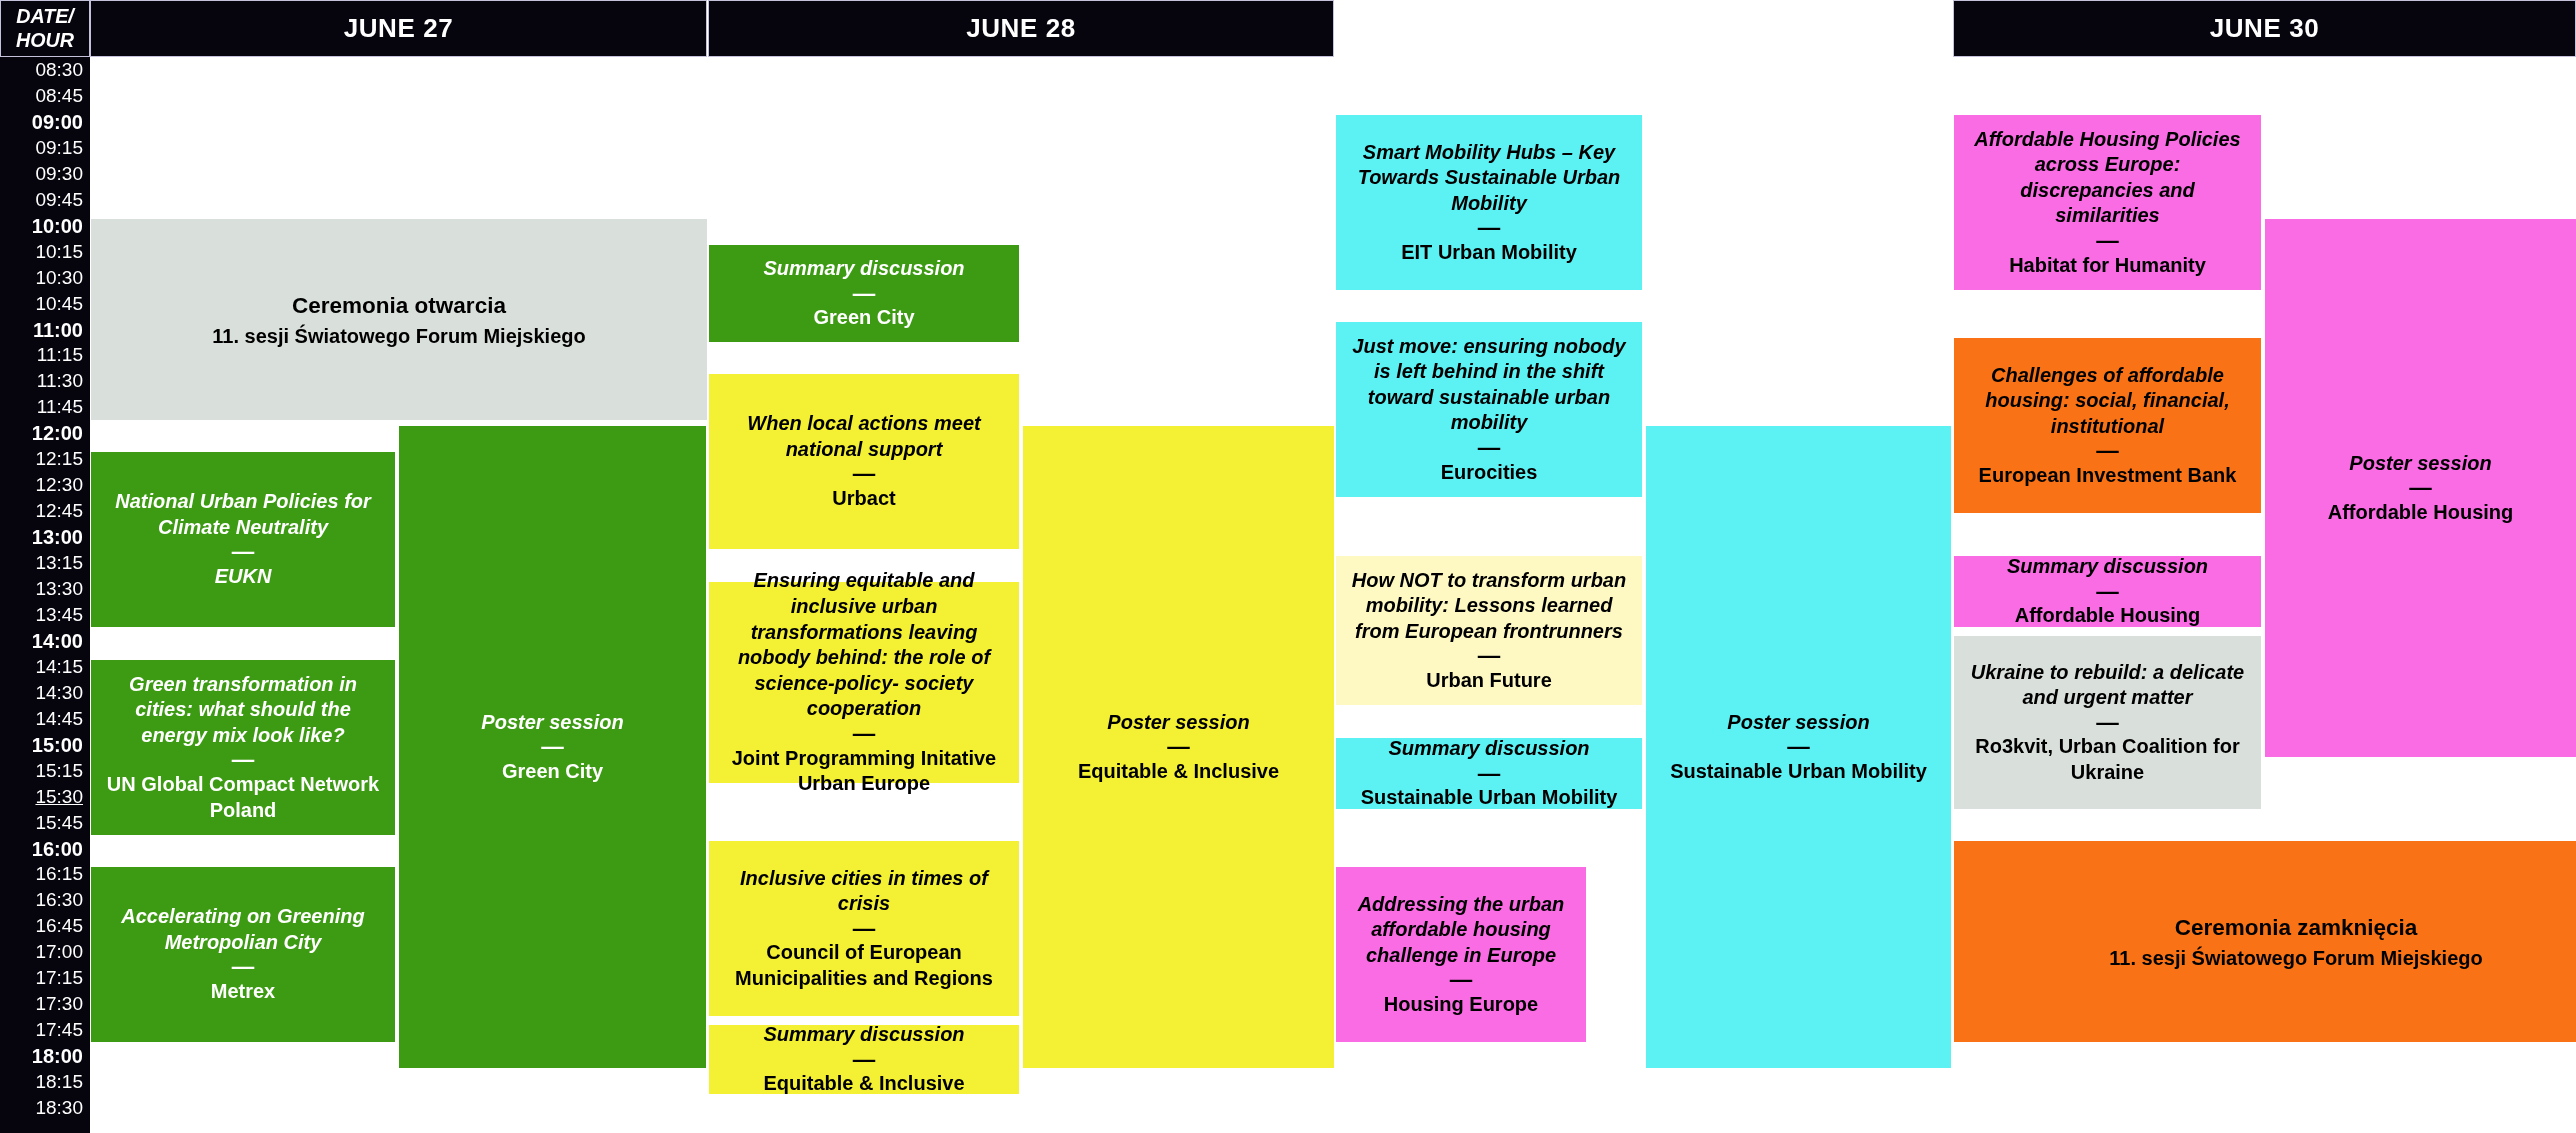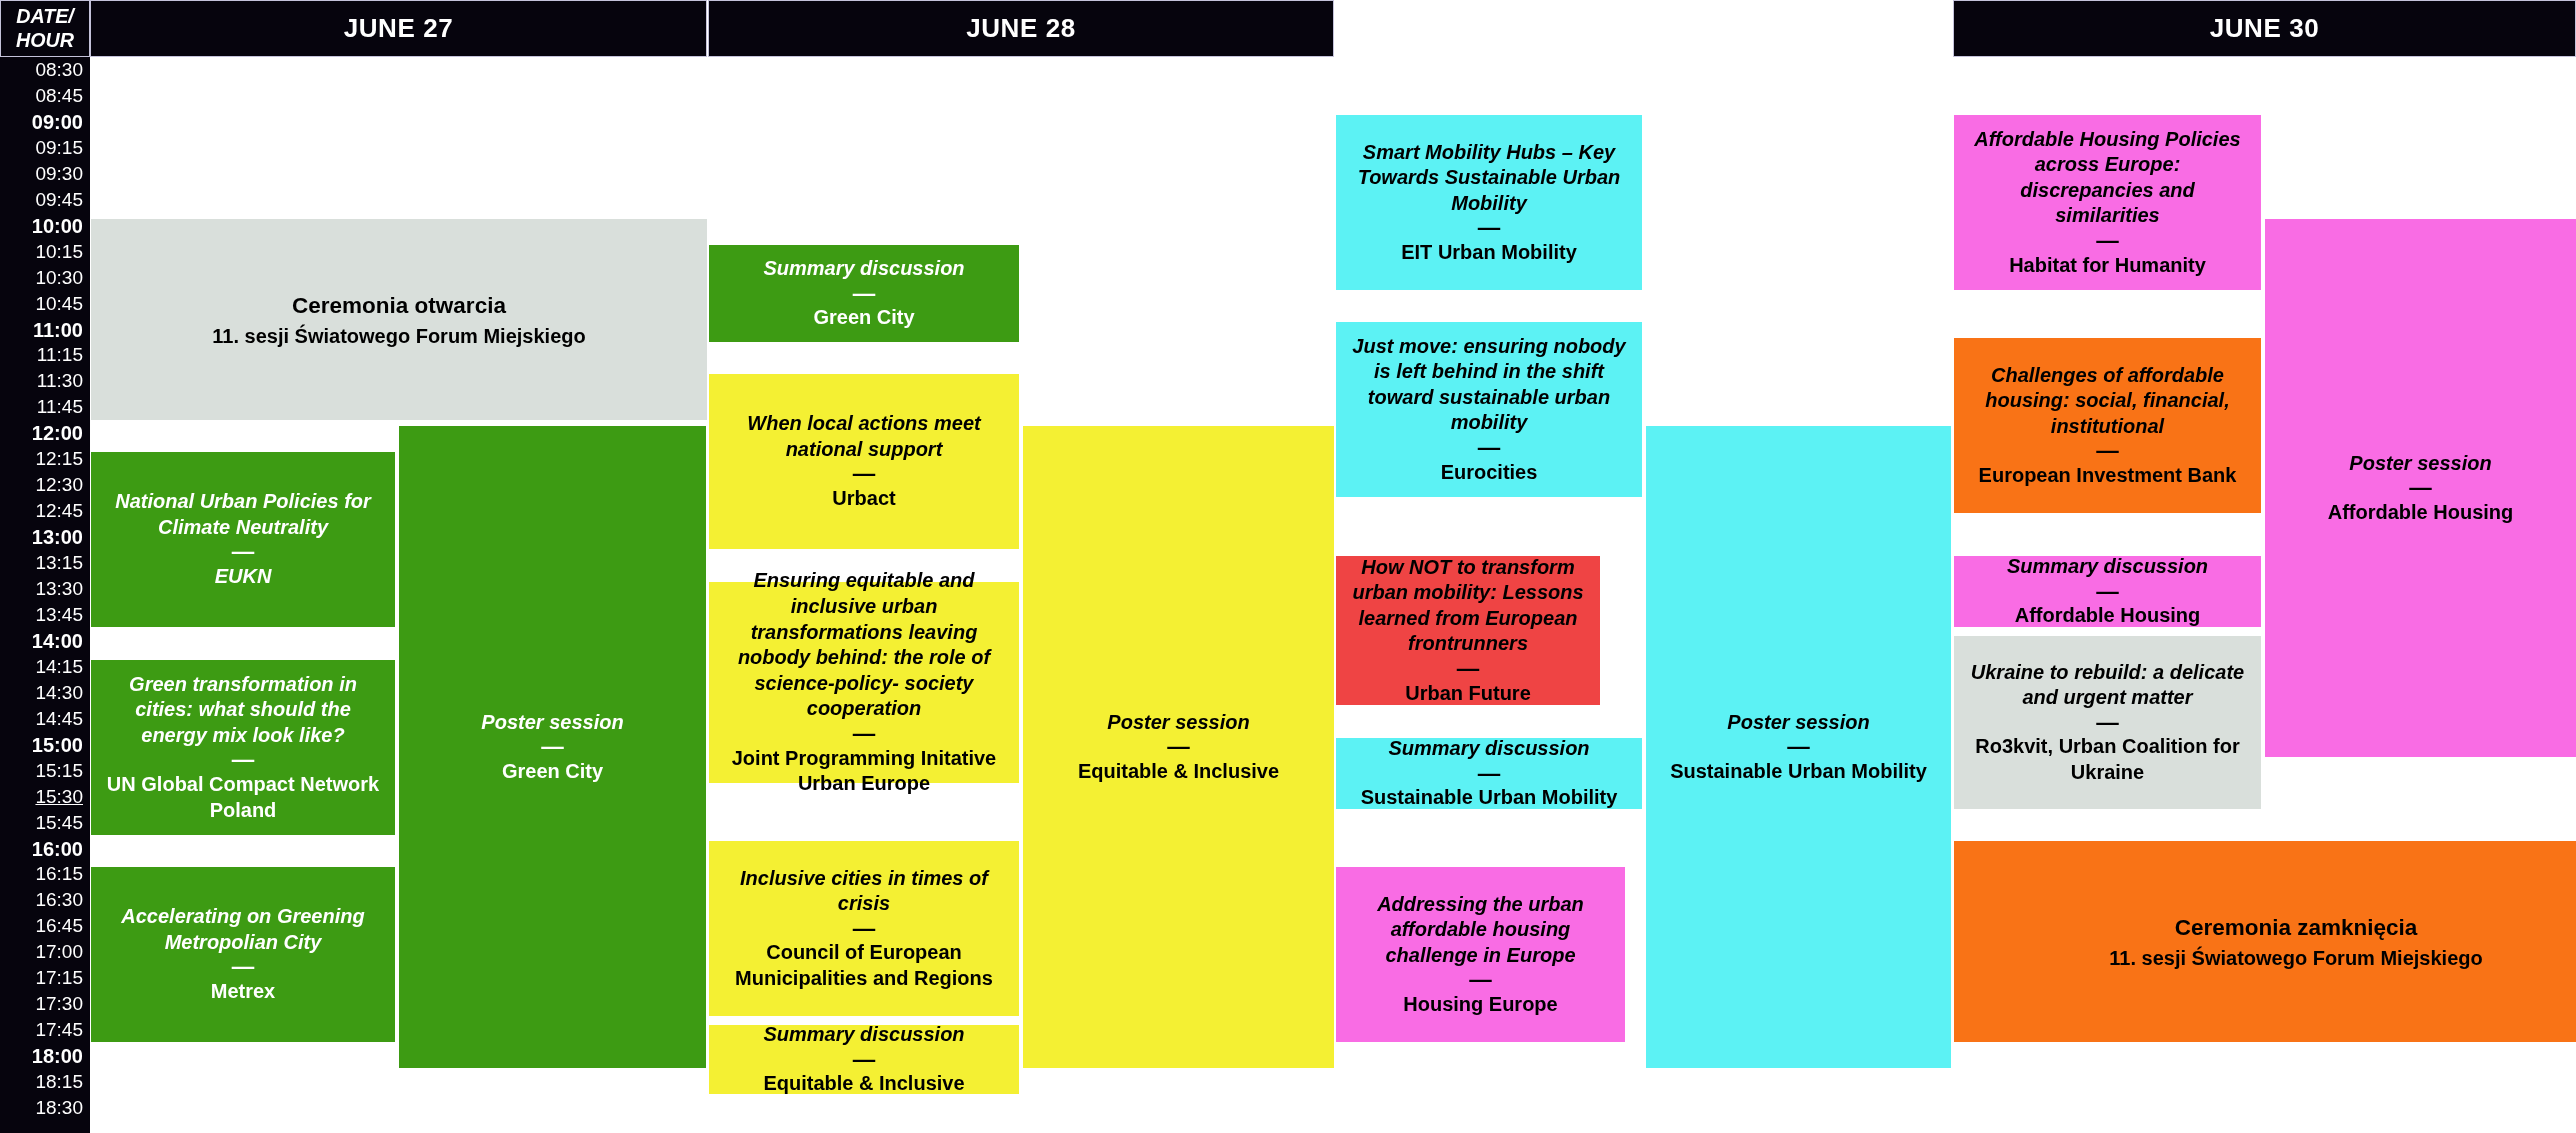--- a/index.html
+++ b/index.html
@@ -160,31 +160,31 @@
       <div class="evt" style="left: 1336px; width: 306px; top: 115px; height: 175px; background: rgb(92, 242, 244); color: rgb(0, 0, 0);">
         <div class="t it">Smart Mobility Hubs – Key Towards Sustainable Urban Mobility</div>
         <div class="dash">—</div>
         <div class="o">EIT Urban Mobility</div>
       </div>
       <div class="evt" style="left: 1336px; width: 306px; top: 322px; height: 175px; background: rgb(92, 242, 244); color: rgb(0, 0, 0);">
         <div class="t it">Just move: ensuring nobody is left behind in the shift toward sustainable urban mobility</div>
         <div class="dash">—</div>
         <div class="o">Eurocities</div>
       </div>
-      <div class="evt" style="left: 1336px; width: 264px; top: 556px; height: 149px; background: #ef4444; color: rgb(0, 0, 0);">
+      <div class="evt" style="left: 1336px; width: 306px; top: 556px; height: 149px; background: #fef9c3; color: rgb(0, 0, 0);">
         <div class="t it">How NOT to transform urban mobility: Lessons learned from European frontrunners</div>
         <div class="dash">—</div>
         <div class="o">Urban Future</div>
       </div>
       <div class="evt" style="left: 1336px; width: 306px; top: 738px; height: 71px; background: rgb(92, 242, 244); color: rgb(0, 0, 0);">
         <div class="t it">Summary discussion</div>
         <div class="dash">—</div>
         <div class="o">Sustainable Urban Mobility</div>
       </div>
-      <div class="evt" style="left: 1336px; width: 289px; top: 867px; height: 175px; background: rgb(249, 108, 228); color: rgb(0, 0, 0);">
+      <div class="evt" style="left: 1336px; width: 250px; top: 867px; height: 175px; background: rgb(249, 108, 228); color: rgb(0, 0, 0);">
         <div class="t it">Addressing the urban affordable housing challenge in Europe</div>
         <div class="dash">—</div>
         <div class="o">Housing Europe</div>
       </div>
       <div class="evt" style="left: 1646px; width: 305px; top: 426px; height: 642px; background: rgb(92, 242, 244); color: rgb(0, 0, 0);">
         <div class="t it">Poster session</div>
         <div class="dash">—</div>
         <div class="o">Sustainable Urban Mobility</div>
       </div>
       <div class="evt" style="left: 1954px; width: 307px; top: 115px; height: 175px; background: rgb(249, 108, 228); color: rgb(0, 0, 0);">

